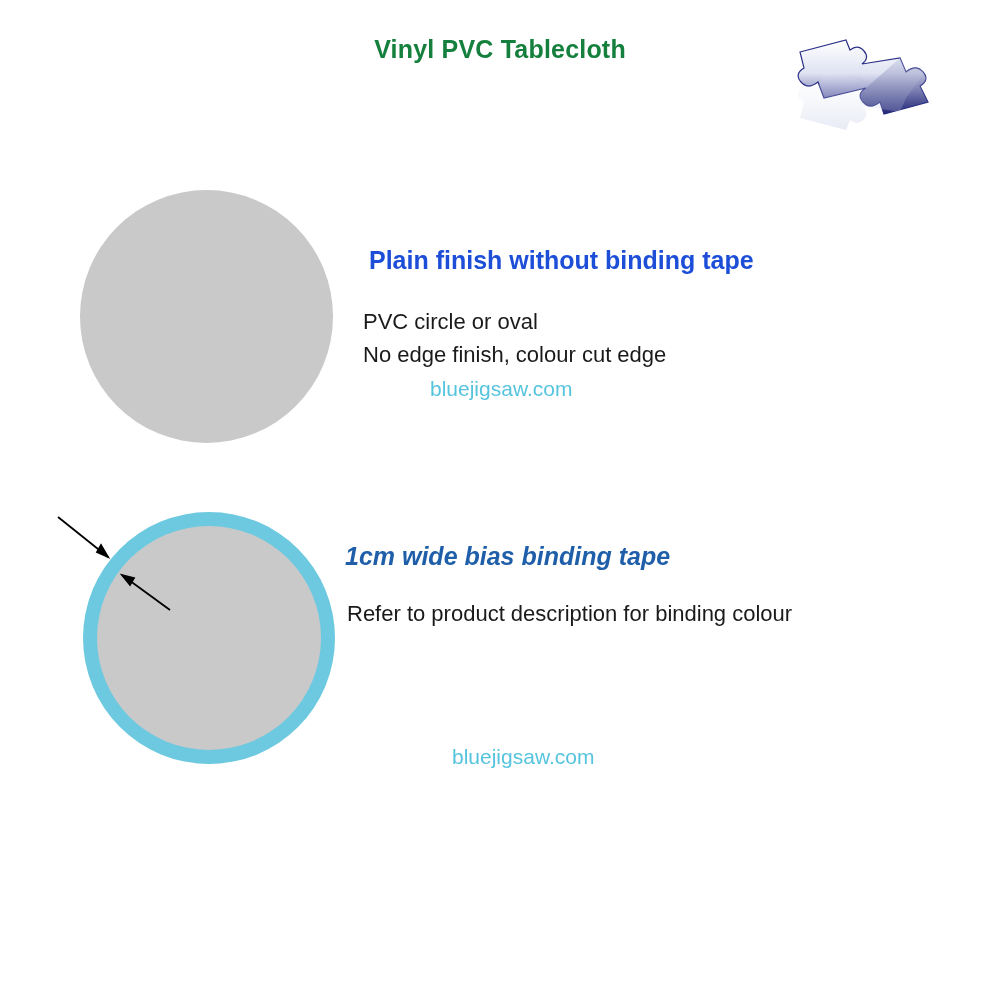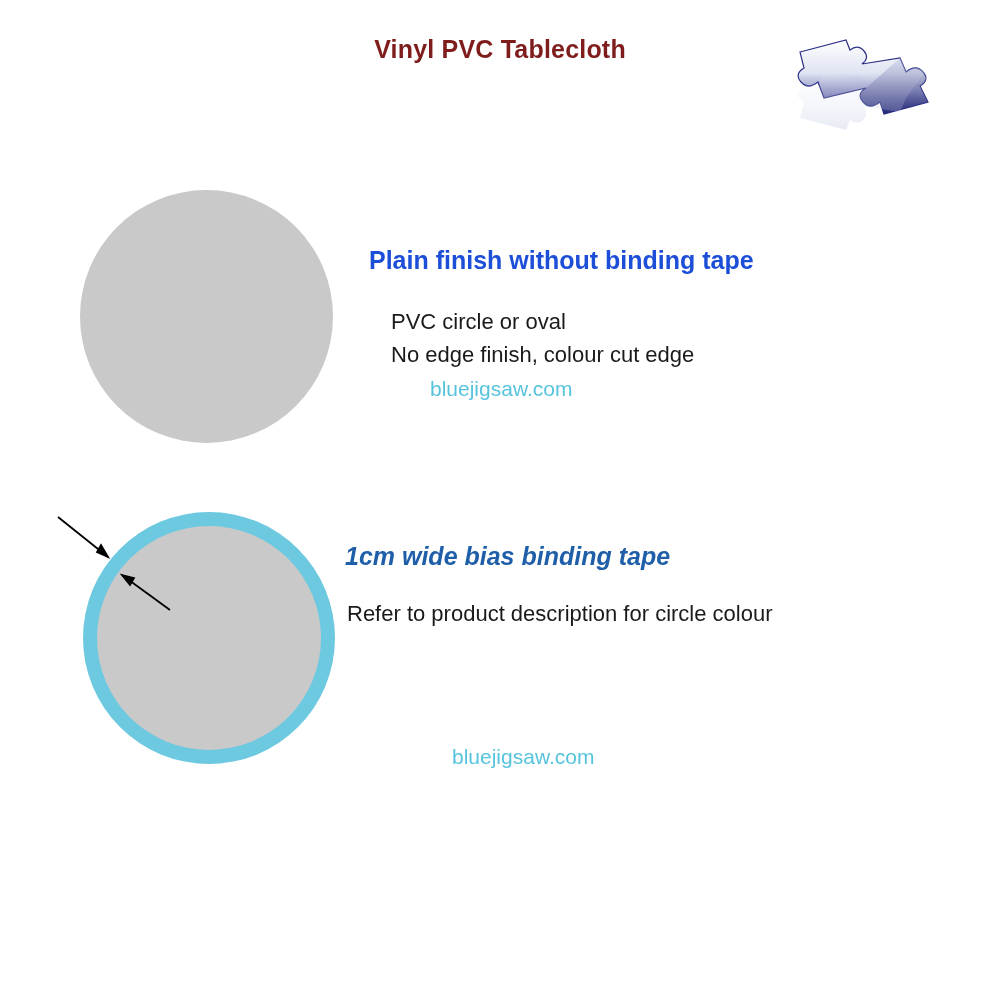--- a/index.html
+++ b/index.html
@@ -17,21 +17,21 @@
 
   
   .header-title {
     position: absolute;
     top: 30px;
     left: 0;
     width: 1000px;
     text-align: center;
     font-size: 25px;
     font-weight: bold;
-    color: #7f1d1d;
+    color: #15803d;
     line-height: 39px;
     letter-spacing: 0.2px;
   }
 
   
   .logo {
     position: absolute;
     top: 20px;
     right: 22px;
     width: 190px;
@@ -58,21 +58,20 @@
     white-space: nowrap;
   }
   .sec1-lines {
     position: absolute;
     left: 363px;
     top: 305px;
     font-size: 22px;
     color: #1a1a1a;
     line-height: 33px;
     white-space: nowrap;
-    margin-left: 28px;
   }
   .sec1-brand {
     position: absolute;
     left: 430px;
     top: 377px;
     font-size: 21px;
     color: #56c4dd;
     white-space: nowrap;
   }
 
@@ -186,16 +185,16 @@
       <polygon points="68,62 57,57 61,50"></polygon>
       <line x1="130" y1="115" x2="82" y2="80"></line>
       <polygon points="82,80 94,83 90,90"></polygon>
     </g>
   </svg>
 </div>
 
 <div class="sec2-heading">1cm wide bias binding tape</div>
 
 <div class="sec2-lines">
-  <div>Refer to product description for circle colour</div>
+  <div>Refer to product description for binding colour</div>
 </div>
 
 <div class="sec2-brand">bluejigsaw.com</div>
 
 </body></html>

